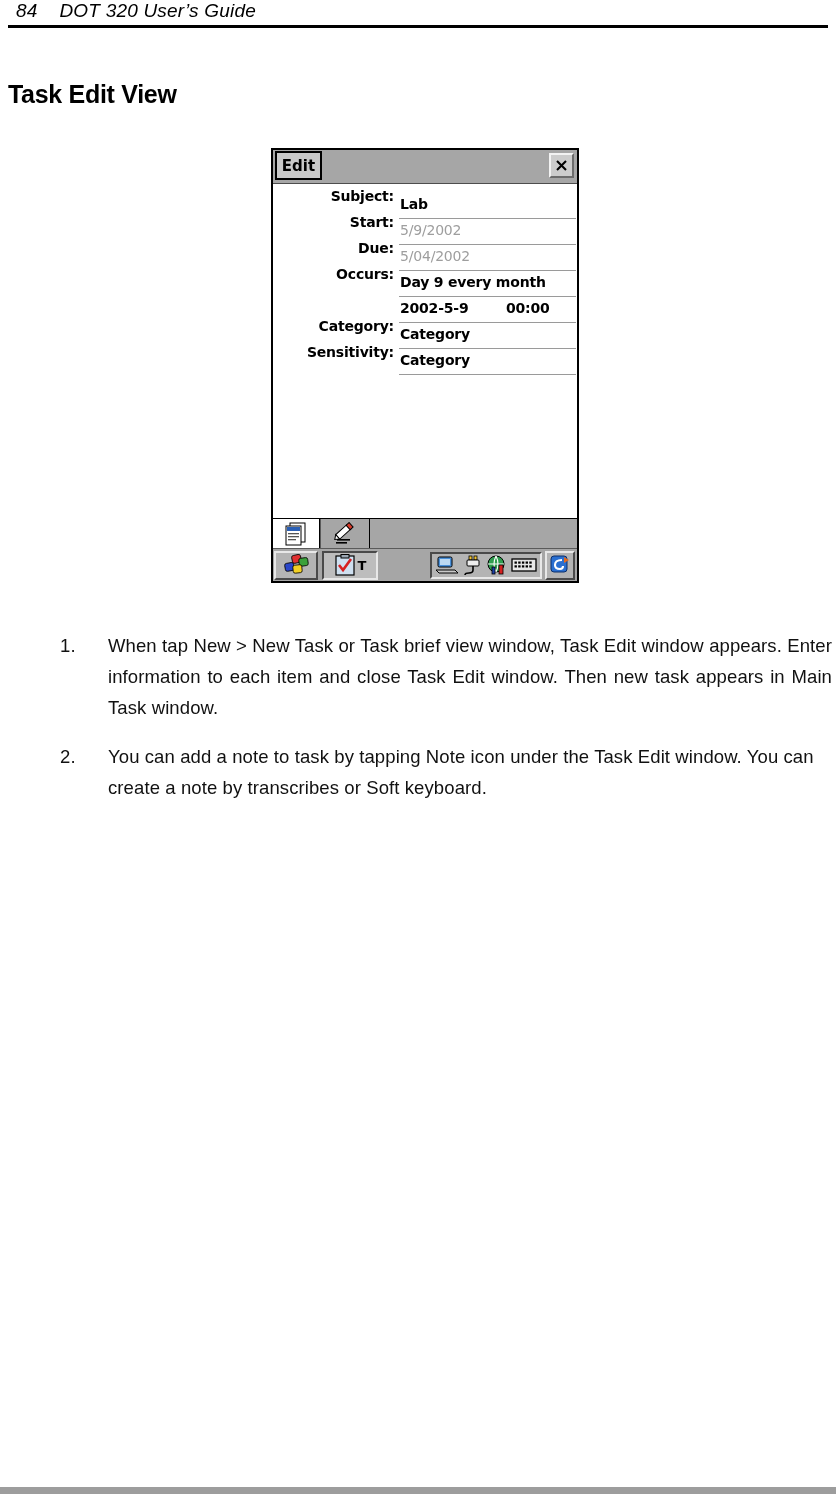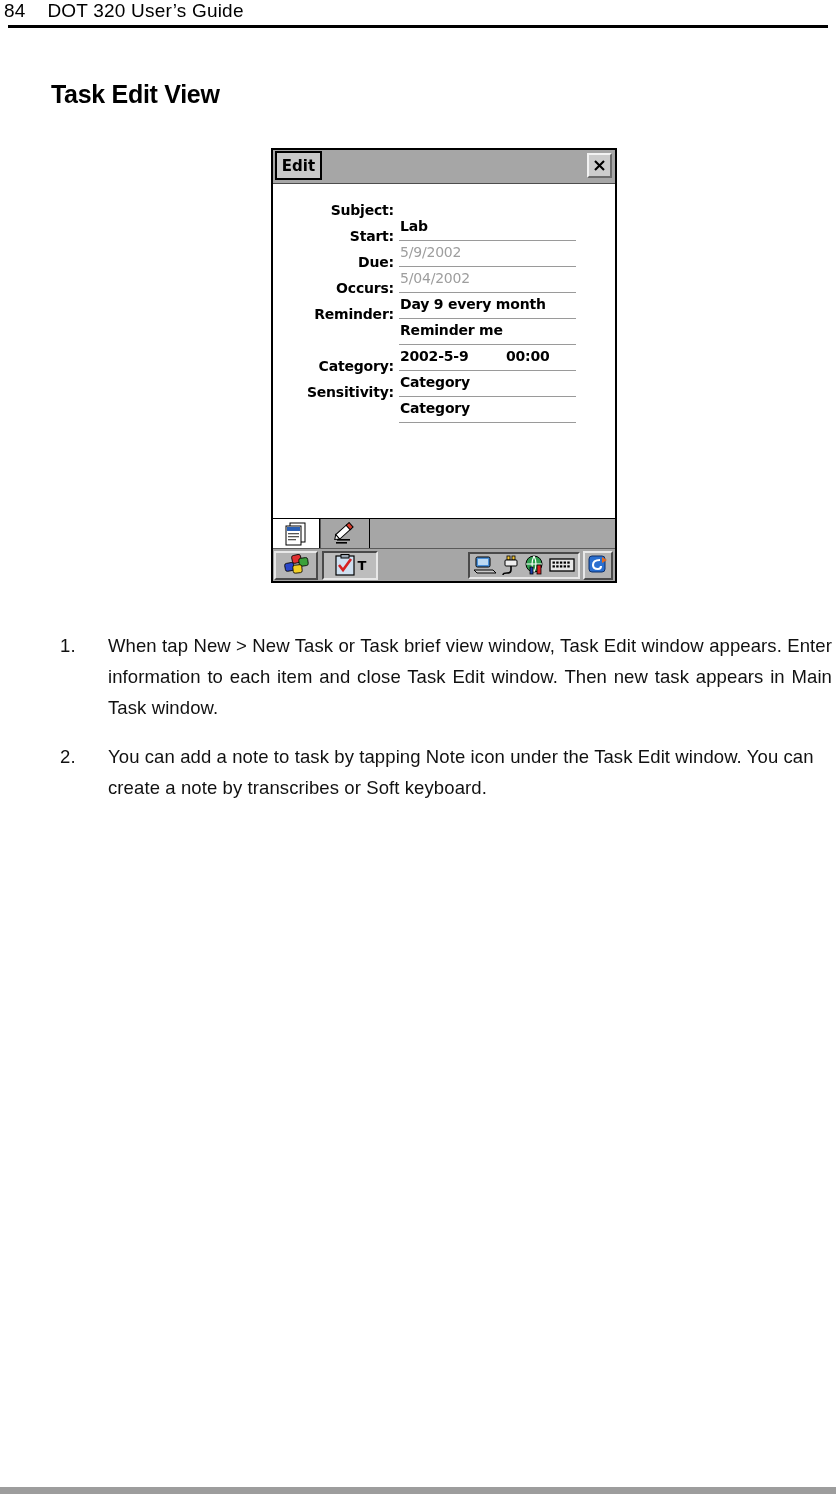--- a/index.html
+++ b/index.html
@@ -12,24 +12,25 @@
     height: 1500px;
     position: relative;
     font-family: "Liberation Sans", sans-serif;
     color: #000000;
     overflow: hidden;
   }
 
   
   .page-header {
     position: absolute;
-    left: 4px;
+    left: 16px;
     top: 0px;
     width: 820px;
     height: 23px;
+    font-style: italic;
   }
   .page-header-text {
     position: absolute;
     left: 0px;
     top: 0px;
     font-size: 19px;
     letter-spacing: 0.2px;
     white-space: pre;
     color: #000;
   }
@@ -45,29 +46,28 @@
   
   .section-heading {
     position: absolute;
     left: 8px;
     top: 80px;
     font-size: 25px;
     font-weight: bold;
     letter-spacing: -0.3px;
     color: #000;
     white-space: pre;
-    margin-left: 43px;
   }
 
   
   .pda {
     position: absolute;
     left: 271px;
     top: 148px;
-    width: 346px;
+    width: 308px;
     height: 435px;
     border: 2px solid #000000;
     background: #f97316;
     box-sizing: border-box;
     font-family: "DejaVu Sans", sans-serif;
     text-decoration: underline;
   }
 
   
   .titlebar {
@@ -108,21 +108,21 @@
     align-items: center;
     justify-content: center;
   }
   .close-btn svg { display: block; }
 
   
   .form-area {
     position: relative;
     height: 338px;
     background: #ffffff;
-    padding-top: 16px;
+    padding-top: 2px;
   }
   .field-row {
     position: relative;
     height: 26px;
     margin: 0;
   }
   .field-label {
     position: absolute;
     left: 0px;
     top: 2px;
@@ -130,21 +130,21 @@
     text-align: right;
     font-size: 14px;
     font-weight: bold;
     color: #000000;
     white-space: pre;
     letter-spacing: -0.2px;
   }
   .field-value-wrap {
     position: absolute;
     left: 126px;
-    top: 16px;
+    top: 8px;
     width: 177px;
     height: 25px;
     border-bottom: 1px solid #9a9a9a;
     box-sizing: border-box;
   }
   .field-value {
     position: absolute;
     left: 1px;
     top: 2px;
     font-size: 14px;
@@ -356,26 +356,20 @@
       </span>
     </div>
 
     <div class="field-row">
       <span class="field-label">Occurs:</span>
       <span class="field-value-wrap">
         <span class="field-value">Day 9 every month</span>
       </span>
     </div>
 
-    <div class="field-row">
-      <span class="field-label">Reminder:</span>
-      <span class="field-value-wrap">
-        <span class="field-value">Reminder me</span>
-      </span>
-    </div>
 
     <div class="field-row">
       <span class="field-label"></span>
       <span class="field-value-wrap">
         <span class="field-value">2002-5-9</span>
         <span class="field-value reminder-time">00:00</span>
       </span>
     </div>
 
     <div class="field-row">

